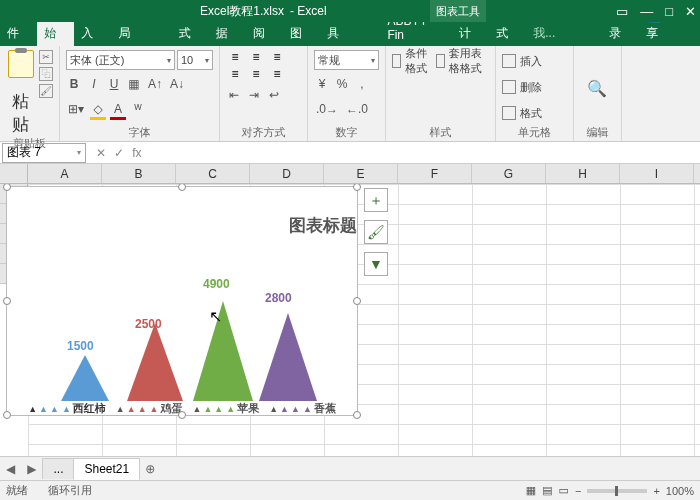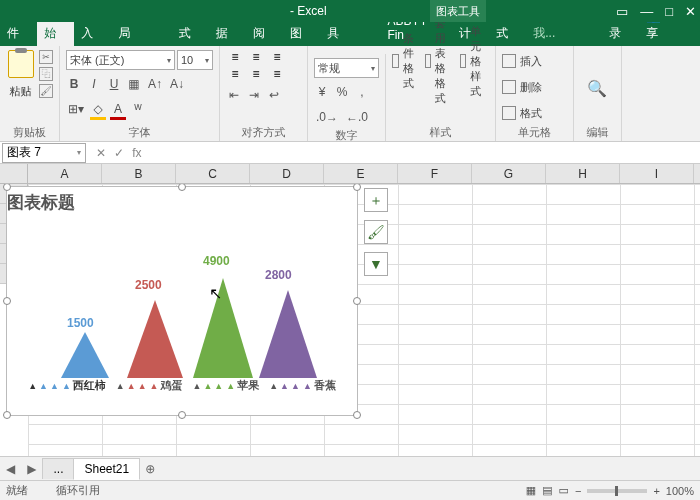--- a/index.html
+++ b/index.html
@@ -14,68 +14,69 @@
 .tabs .tab.active { background: #f1f1f1; color: #0f6e3e; }
 .tabs .share { margin-left: auto; margin-right: 6px; }
 .ribbon { height: 96px; background: #f1f1f1; border-bottom: 1px solid #ccc; display: flex; }
 .group { border-right: 1px solid #d6d6d6; padding: 4px 6px 2px; display: flex; flex-direction: column; justify-content: space-between; }
 .group-label { text-align: center; font-size: 11px; color: #666; height: 14px; }
 .group-body { flex: 1; display: flex; align-items: flex-start; gap: 4px; }
 .clipboard { width: 60px; }
 .paste-btn { width: 32px; text-align: center; }
 .paste-icon { width: 26px; height: 28px; background: #fffbd6; border: 1px solid #d4a000; border-radius: 2px; margin: 0 auto; position: relative; }
 .paste-icon::after { content: ""; position: absolute; top: -3px; left: 6px; width: 12px; height: 5px; background: #888; border-radius: 2px; }
-.paste-label { font-size: 11px; color: #333; margin-top: 6px; }
+.paste-label { font-size: 17px; color: #333; margin-top: 12px; }
 .mini-icon { width: 14px; height: 14px; border: 1px solid #999; font-size: 9px; text-align: center; line-height: 12px; color: #666; }
 .font-group { width: 160px; }
 .combo { height: 20px; border: 1px solid #aaa; background: #fff; display: flex; align-items: center; padding: 0 3px; font-size: 11px; color: #444; }
 .combo .dd { margin-left: auto; font-size: 8px; color: #666; }
 .btn-row { display: flex; gap: 4px; margin-top: 3px; }
 .fbtn { min-width: 16px; height: 18px; border: none; background: none; text-align: center; font-size: 12px; color: #555; padding: 0 2px; }
 .align-group { width: 88px; }
 .cellbox { display: grid; grid-template-columns: repeat(3, 18px); gap: 3px; }
 .cellbox div { height: 14px; display: flex; align-items: center; justify-content: center; }
-.num-group { width: 78px; margin-top: 8px; }
+.num-group { width: 78px; }
 .style-group { width: 110px; }
 .style-row { display: flex; align-items: center; gap: 4px; font-size: 11px; color: #444; height: 22px; }
 .style-row .box { width: 14px; height: 14px; border: 1px solid #888; }
 .cell-group { width: 78px; }
 .edit-group { width: 48px; }
 .formula-bar { height: 22px; background: #fff; border-bottom: 1px solid #ccc; display: flex; align-items: center; font-size: 12px; }
 .namebox { width: 84px; height: 20px; border: 1px solid #aaa; margin: 0 2px; display: flex; align-items: center; padding: 0 4px; }
 .fx-icons { display: flex; gap: 8px; padding: 0 8px; color: #888; }
 .colhdr { height: 20px; background: #e6e6e6; display: flex; border-bottom: 1px solid #bbb; }
 .colhdr .rh { width: 28px; border-right: 1px solid #bbb; }
 .colhdr .ch { width: 74px; border-right: 1px solid #ccc; text-align: center; font-size: 12px; color: #333; line-height: 20px; }
 .gridarea { position: relative; height: 272px; overflow: hidden; }
 .rowhdrs { position: absolute; left: 0; top: 0; width: 28px; }
 .rowhdrs div { height: 20px; background: #e6e6e6; border-bottom: 1px solid #ccc; border-right: 1px solid #bbb; text-align: center; font-size: 11px; color: #333; line-height: 20px; }
 .cells { position: absolute; left: 28px; top: 0; right: 0; bottom: 0; background-image: linear-gradient(#ddd 1px, transparent 1px), linear-gradient(90deg, #ddd 1px, transparent 1px); background-size: 74px 20px; }
 .chart-obj { position: absolute; left: 6px; top: 2px; width: 352px; height: 230px; background: #fff; border: 1px solid #bbb; }
 .handle { position: absolute; width: 8px; height: 8px; background: #fff; border: 1px solid #888; border-radius: 50%; }
-.chart-title { text-align: left; font-size: 17px; color: #555; font-weight: bold; margin-top: 4px; }
+.chart-title { text-align: right; font-size: 17px; color: #555; font-weight: bold; margin-top: 27px; }
 .chart-body { position: relative; height: 160px; margin-top: 4px; }
 .datalabel { position: absolute; font-size: 12px; font-weight: bold; }
 .triangle { position: absolute; width: 0; height: 0; border-style: solid; }
 .legend { display: flex; justify-content: center; gap: 10px; font-size: 11px; color: #555; }
 .legend span::before { content: "▲"; margin-right: 2px; font-size: 9px; }
 .side-btns { position: absolute; left: 364px; top: 4px; }
 .side-btns div { width: 24px; height: 24px; border: 1px solid #aaa; background: #fff; margin-bottom: 8px; text-align: center; line-height: 22px; color: #3a7030; font-size: 14px; }
 .sheet-tabs { height: 24px; border-top: 1px solid #ccc; background: #f1f1f1; display: flex; align-items: center; font-size: 12px; }
 .sheet-tabs .nav { padding: 0 6px; color: #666; }
 .stab { padding: 3px 10px; border: 1px solid #ccc; border-bottom: none; background: #e8e8e8; margin-right: -1px; }
 .stab.active { background: #fff; border-bottom: 1px solid #fff; text-align: center; }
 .statusbar { height: 20px; background: #f1f1f1; border-top: 1px solid #ccc; display: flex; align-items: center; font-size: 11px; color: #555; padding: 0 6px; }
 .statusbar .zoom { margin-left: auto; display: flex; gap: 6px; align-items: center; }
 .cursor { position: absolute; font-size: 16px; color: #000; pointer-events: none; }
 </style>
 </head>
 <body>
 
 <div class="titlebar">
+  <span class="docname">Excel教程1.xlsx</span>
   <span class="appname">- Excel</span>
   <span class="tools">图表工具</span>
   <div class="winbtns">
     <span>▭</span>
     <span>—</span>
     <span>□</span>
     <span>✕</span>
   </div>
 </div>
 
@@ -180,24 +181,20 @@
   <div class="group style-group">
     <div class="group-body" style="flex-direction:row">
       <div class="style-row">
           <span class="box"></span>
           <span>条件格式</span>
         </div>
       <div class="style-row">
           <span class="box"></span>
           <span>套用表格格式</span>
         </div>
-      <div class="style-row">
-          <span class="box"></span>
-          <span>单元格样式</span>
-        </div>
     </div>
     <div class="group-label">样式</div>
   </div>
   <div class="group cell-group">
     <div class="group-body" style="flex-direction:column">
       <div class="style-row">
           <span class="box"></span>
           <span>插入</span>
         </div>
       <div class="style-row">
@@ -260,21 +257,21 @@
       <div class="handle" style="top:-4px;right:-4px"></div>
     <div class="handle" style="top:50%;left:-4px;margin-top:-4px"></div>
       <div class="handle" style="top:50%;right:-4px;margin-top:-4px"></div>
     <div class="handle" style="bottom:-4px;left:-4px"></div>
       <div class="handle" style="bottom:-4px;left:50%;margin-left:-4px"></div>
       <div class="handle" style="bottom:-4px;right:-4px"></div>
 
     <div class="chart-title" -bind="chart.title">图表标题</div>
     <div class="chart-body">
       <span class="datalabel" style="left:60px;top:98px;color:#5b9bd5">1500</span>
-      <span class="datalabel" style="left:128px;top:60px;color:#c55a54">2500</span>
+      <span class="datalabel" style="left:128px;top:76px;color:#c55a54">2500</span>
       <span class="datalabel" style="left:196px;top:36px;color:#70ad47">4900</span>
       <span class="datalabel" style="left:258px;top:50px;color:#8064a2">2800</span>
       <div class="triangle" style="left:54px;bottom:0;border-width:0 24px 46px 24px;border-color:transparent transparent #5b9bd5 transparent"></div>
       <div class="triangle" style="left:120px;bottom:0;border-width:0 28px 78px 28px;border-color:transparent transparent #c55a54 transparent"></div>
       <div class="triangle" style="left:186px;bottom:0;border-width:0 30px 100px 30px;border-color:transparent transparent #70ad47 transparent"></div>
       <div class="triangle" style="left:252px;bottom:0;border-width:0 29px 88px 29px;border-color:transparent transparent #8064a2 transparent"></div>
       <span class="cursor" style="left:202px;top:66px">↖</span>
     </div>
     <div class="legend">
       <span style="color:#333"><span style="color: rgb(91, 155, 213); font-size: 9px; margin-right: 3px;">▲</span><span style="color:#5b9bd5"></span><b>西红柿</b></span>
@@ -293,21 +290,21 @@
 <div class="sheet-tabs">
   <span class="nav">◀</span>
   <span class="nav">▶</span>
   <div class="stab">...</div>
   <div class="stab active">Sheet21</div>
   <span class="nav">⊕</span>
 </div>
 
 <div class="statusbar">
   <span>就绪</span>
-  <span style="margin-left:28px">循环引用</span>
+  <span style="margin-left:20px">循环引用</span>
   <div class="zoom">
     <span>▦</span>
     <span>▤</span>
     <span>▭</span>
     <span>−</span>
     <span style="display:inline-block;width:60px;height:4px;background:#ccc;position:relative">
         <span style="position:absolute;left:28px;top:-3px;width:3px;height:10px;background:#666"></span>
       </span>
     <span>+</span>
     <span>100%</span>

